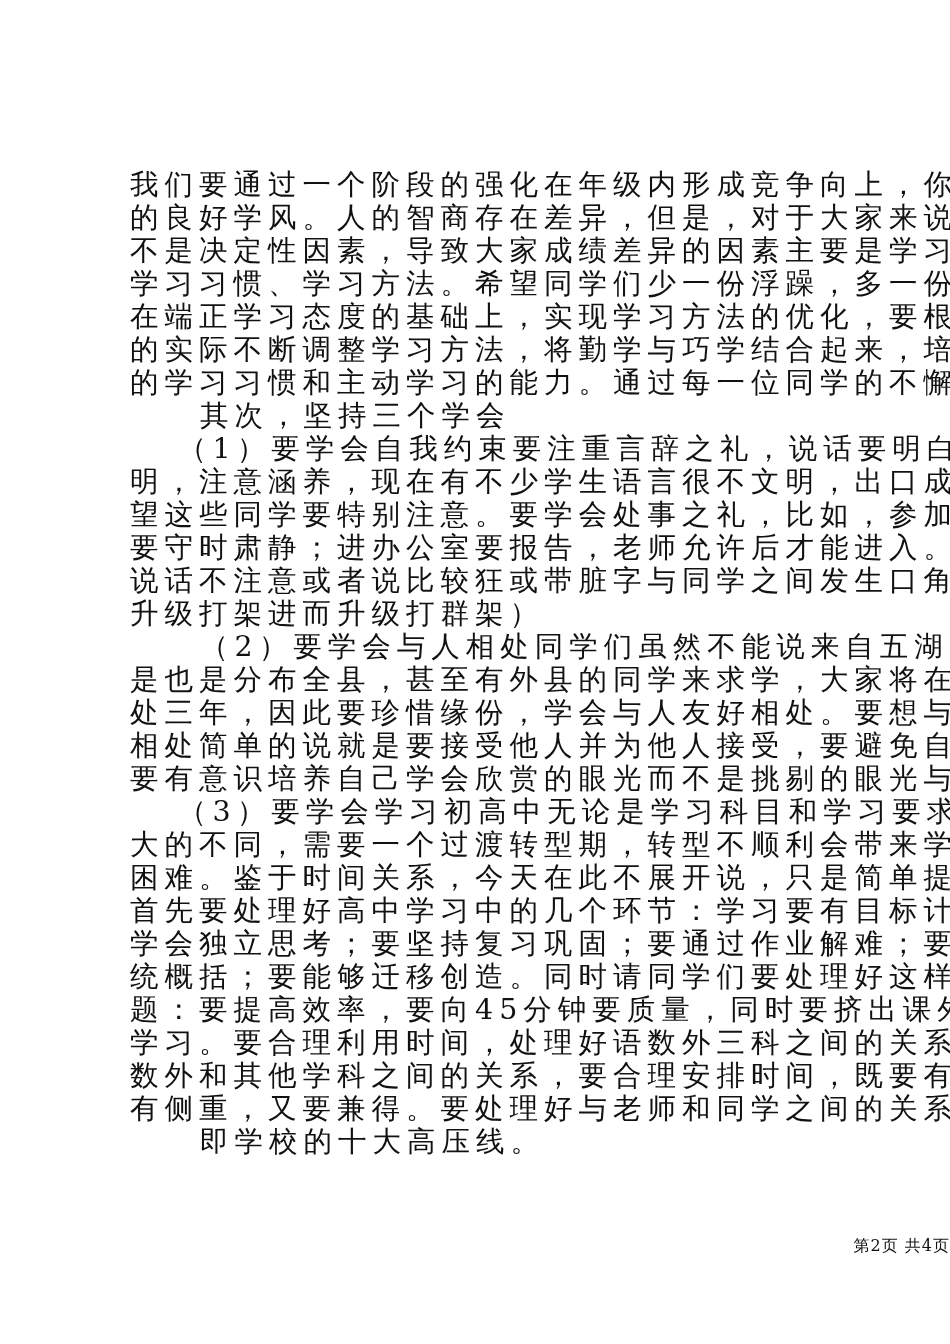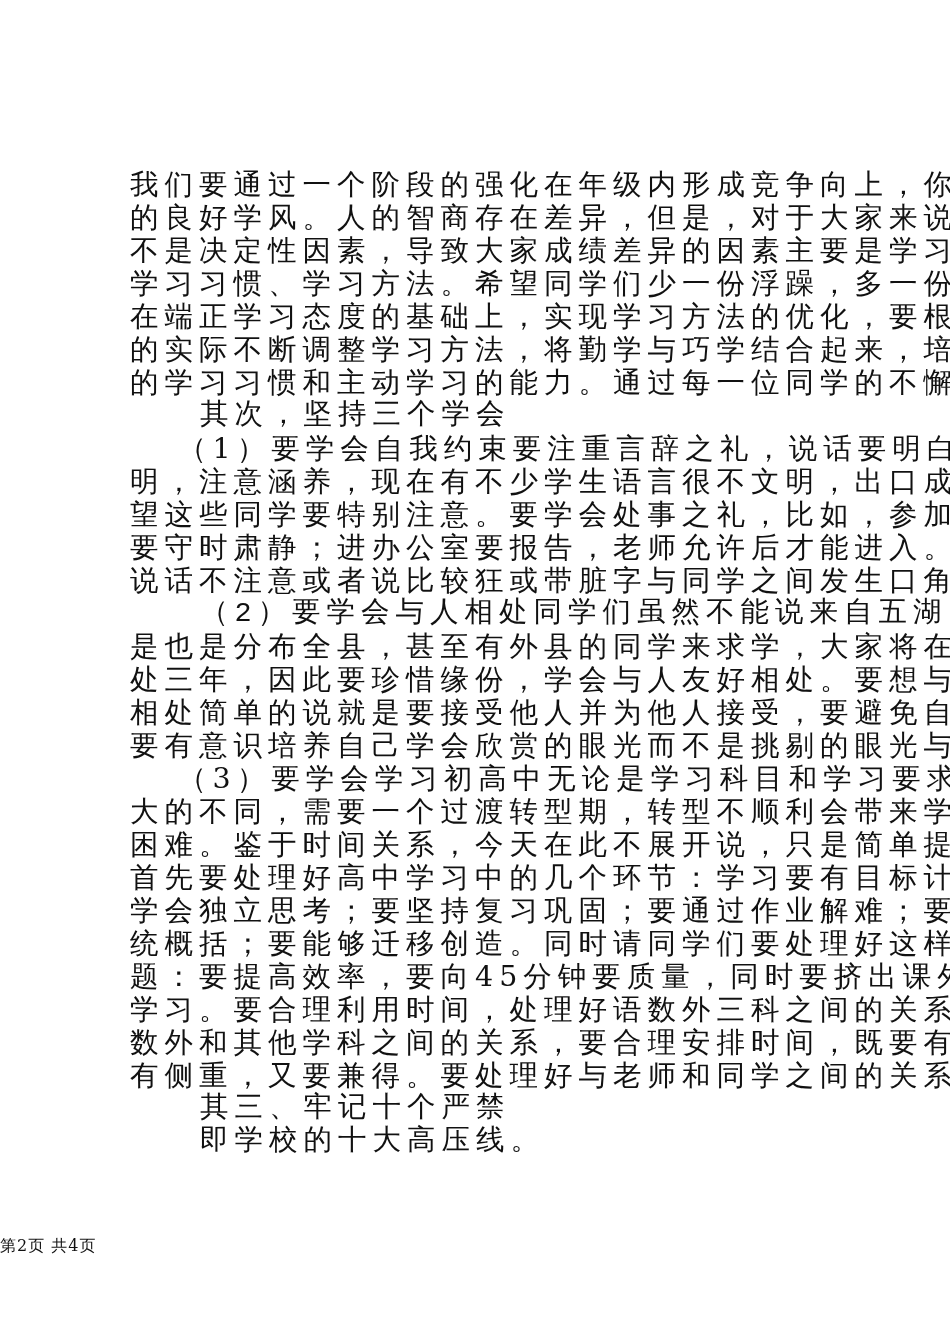--- a/index.html
+++ b/index.html
@@ -31,28 +31,28 @@
     }
     .line {
       display: block;
       height: 33px;
       line-height: 33px;
       font-size: 28.5px;
       letter-spacing: 6px;
       white-space: nowrap;
       overflow: visible;
     }
-    .line.indent2 { padding-left: 70px; font-family: Liberation Mono, monospace; }
+    .line.indent2 { padding-left: 70px; }
     .line.indent1 { padding-left: 48px; }
     .footer {
       position: absolute;
       top: 1236px;
       left: 0;
       width: 950px;
-      text-align: left;
+      text-align: right;
       font-size: 16px;
       letter-spacing: 1px;
       color: #111;
     }
   </style>
 </head>
 <body>
 
 <div class="page">
   <div class="body-text">
@@ -62,35 +62,35 @@
     <span class="line">学习习惯、学习方法。希望同学们少一份浮躁，多一份扎实，</span>
     <span class="line">在端正学习态度的基础上，实现学习方法的优化，要根据自己</span>
     <span class="line">的实际不断调整学习方法，将勤学与巧学结合起来，培养良好</span>
     <span class="line">的学习习惯和主动学习的能力。通过每一位同学的不懈努力，</span>
     <span class="line indent2">其次，坚持三个学会</span>
     <span class="line indent1">（1）要学会自我约束要注重言辞之礼，说话要明白体现文</span>
     <span class="line">明，注意涵养，现在有不少学生语言很不文明，出口成脏，希</span>
     <span class="line">望这些同学要特别注意。要学会处事之礼，比如，参加集会，</span>
     <span class="line">要守时肃静；进办公室要报告，老师允许后才能进入。（因为</span>
     <span class="line">说话不注意或者说比较狂或带脏字与同学之间发生口角，进而</span>
+    <span class="line">升级打架进而升级打群架）</span>
     <span class="line indent2">（2）要学会与人相处同学们虽然不能说来自五湖四海，但</span>
     <span class="line">是也是分布全县，甚至有外县的同学来求学，大家将在一起相</span>
     <span class="line">处三年，因此要珍惜缘份，学会与人友好相处。要想与人友好</span>
     <span class="line">相处简单的说就是要接受他人并为他人接受，要避免自我中心、</span>
     <span class="line">要有意识培养自己学会欣赏的眼光而不是挑剔的眼光与同学相</span>
     <span class="line indent1">（3）要学会学习初高中无论是学习科目和学习要求都有很</span>
     <span class="line">大的不同，需要一个过渡转型期，转型不顺利会带来学习上的</span>
     <span class="line">困难。鉴于时间关系，今天在此不展开说，只是简单提示几点：</span>
     <span class="line">首先要处理好高中学习中的几个环节：学习要有目标计划；要</span>
     <span class="line">学会独立思考；要坚持复习巩固；要通过作业解难；要学会系</span>
     <span class="line">统概括；要能够迁移创造。同时请同学们要处理好这样几个问</span>
     <span class="line">题：要提高效率，要向45分钟要质量，同时要挤出课外时间去</span>
     <span class="line">学习。要合理利用时间，处理好语数外三科之间的关系以及语</span>
     <span class="line">数外和其他学科之间的关系，要合理安排时间，既要有重点，</span>
     <span class="line">有侧重，又要兼得。要处理好与老师和同学之间的关系。</span>
-    <span class="line indent2">其三、牢记十个严禁</span>
     <span class="line indent2">即学校的十大高压线。</span>
   </div>
 
   <div class="footer">
     <span>第2页 共4页</span>
   </div>
 </div>
 
 </body></html>

